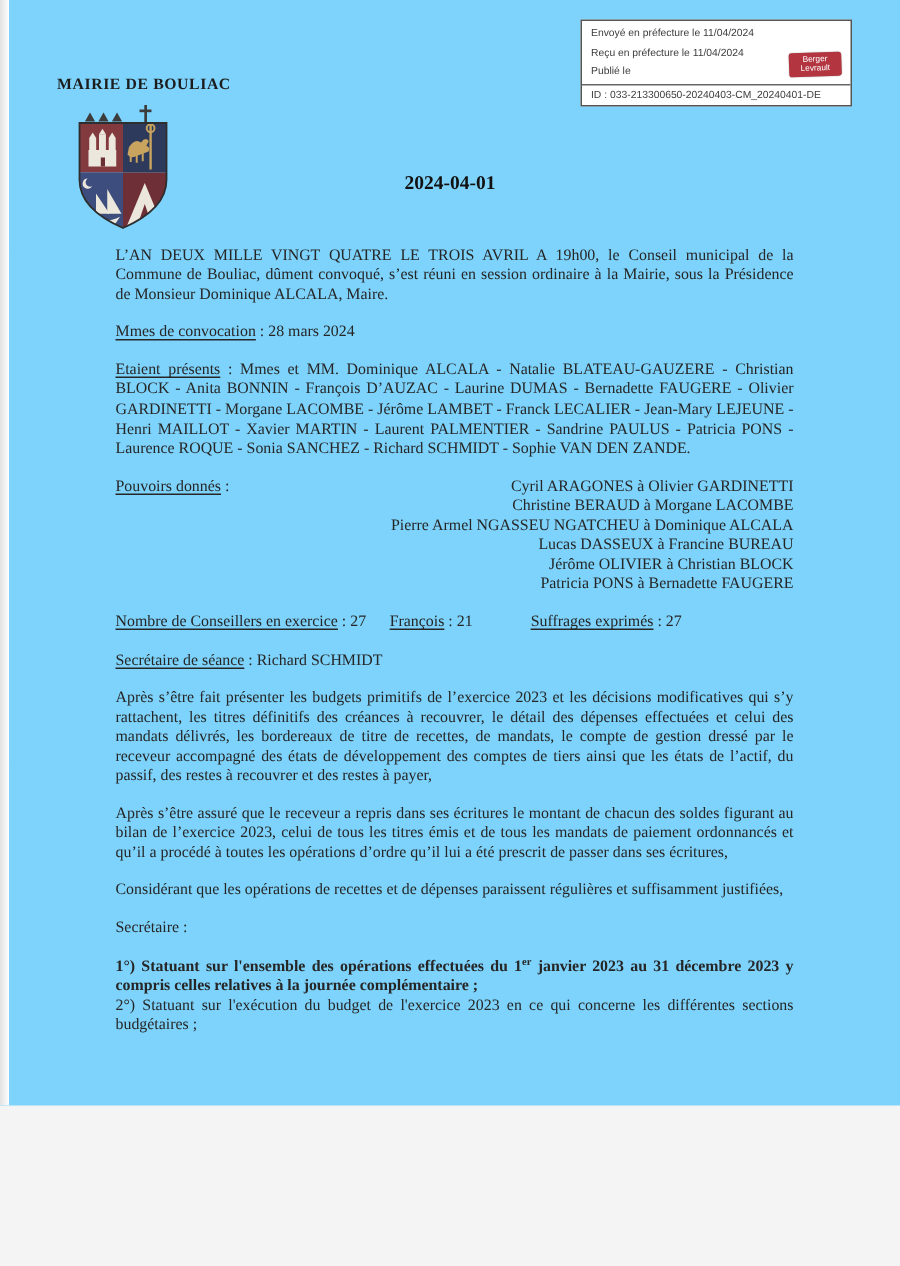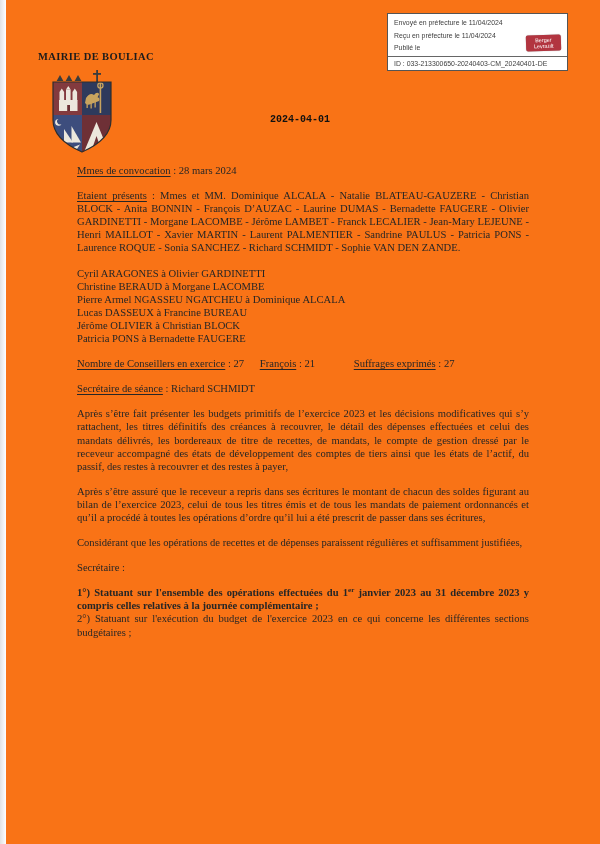--- a/index.html
+++ b/index.html
@@ -3,22 +3,22 @@
 <meta charset="utf-8">
 <style>
   html,body{margin:0;padding:0;}
   body{
     width:600px;height:844px;
     background:#f4f4f4;
     font-family:"Liberation Serif", serif;
     -webkit-font-smoothing:antialiased;
   }
   .page{
-    position:absolute;left:0;top:0;width:600px;height:844px;
-    background:#f97316;overflow:hidden;color:#232323;
+    position:absolute;left:0;top:0;width:600px;height:737px;
+    background:#7dd3fc;overflow:hidden;color:#232323;
   }
   .scan-edge{
     position:absolute;left:0;top:0;bottom:0;width:6px;
     background:linear-gradient(to right,#e2e2e2,#fefefe);
   }
   
   .stamp-box{
     position:absolute;left:387px;top:13px;width:181px;
     border:1px solid #555;background:#fff;box-sizing:border-box;
     font-family:"Liberation Sans", sans-serif;
@@ -34,36 +34,36 @@
     font-size:5.5px;line-height:1.15;transform:rotate(-2deg);
     box-shadow:0 0 1px rgba(0,0,0,.4);
   }
   
   .mairie{
     position:absolute;left:38px;top:51px;
     font-weight:bold;font-size:10.5px;letter-spacing:.4px;color:#1c1c1c;
   }
   .crest{position:absolute;left:47px;top:70px;}
   .title-block{position:absolute;left:0;right:0;top:114px;text-align:center;color:#111;}
-  .doc-date{font-weight:bold;font-size:10px;font-family:Liberation Mono, monospace;}
+  .doc-date{font-weight:bold;font-size:13px;}
   .doc-title{
     display:inline-block;font-weight:bold;font-size:15.5px;letter-spacing:.2px;
     border-bottom:2px solid #161616;padding:0 5px 1px 5px;margin-top:1px;
   }
   
   .docbody{
     position:absolute;left:77px;top:164px;width:452px;
     font-size:10.6px;line-height:13.1px;text-align:justify;color:#262626;
   }
   .para{margin:0 0 12px 0;}
   .tight{margin-bottom:0;font-weight:bold;}
   .ul{text-decoration:underline;text-underline-offset:1.5px;}
   .pouvoirs{display:flex;text-align:left;}
   .pv-label{flex:0 0 98px;}
-  .pv-list{flex:1;}
+  .pv-list{flex:1;text-align:right;}
   .counters{text-align:left;white-space:nowrap;}
   .counters .c2{margin-left:13px;}
   .counters .c3{margin-left:36px;}
   sup{font-size:7px;line-height:0;vertical-align:4px;}
 </style>
 </head>
 <body>
 
 <div class="page">
   <div class="scan-edge"></div>
@@ -132,26 +132,28 @@
       <path d="M44 82 L49.5 66 L55 82 Z" fill="#6e3036"></path>
     </g>
     <path d="M6 12 H64 V50 C64 65 51 75 35 82 C19 75 6 65 6 50 Z" fill="none" stroke="#2e2e2e" stroke-width="1.2"></path>
   </svg>
 
   <div class="title-block">
     <div class="doc-date">2024-04-01</div><br>
   </div>
 
   <div class="docbody">
+    <p class="para">L’AN DEUX MILLE VINGT QUATRE LE TROIS AVRIL A 19h00, le Conseil municipal de la Commune de Bouliac, dûment convoqué, s’est réuni en session ordinaire à la Mairie, sous la Présidence de Monsieur Dominique ALCALA, Maire.</p>
 
     <p class="para"><span class="ul">Mmes de convocation</span><span> : 28 mars 2024</span></p>
 
     <p class="para"><span class="ul">Etaient présents</span><span> : Mmes et MM. Dominique ALCALA - Natalie BLATEAU-GAUZERE - Christian BLOCK - Anita BONNIN - François D’AUZAC - Laurine DUMAS - Bernadette FAUGERE - Olivier GARDINETTI - Morgane LACOMBE - Jérôme LAMBET - Franck LECALIER - Jean-Mary LEJEUNE - Henri MAILLOT - Xavier MARTIN - Laurent PALMENTIER - Sandrine PAULUS - Patricia PONS - Laurence ROQUE - Sonia SANCHEZ - Richard SCHMIDT - Sophie VAN DEN ZANDE.</span></p>
 
     <div class="para pouvoirs">
+      <div class="pv-label"><span class="ul">Pouvoirs donnés</span><span> :</span></div>
       <div class="pv-list">
         <div>Cyril ARAGONES à Olivier GARDINETTI</div>
         <div>Christine BERAUD à Morgane LACOMBE</div>
         <div>Pierre Armel NGASSEU NGATCHEU à Dominique ALCALA</div>
         <div>Lucas DASSEUX à Francine BUREAU</div>
         <div>Jérôme OLIVIER à Christian BLOCK</div>
         <div>Patricia PONS à Bernadette FAUGERE</div>
       </div>
     </div>
 

